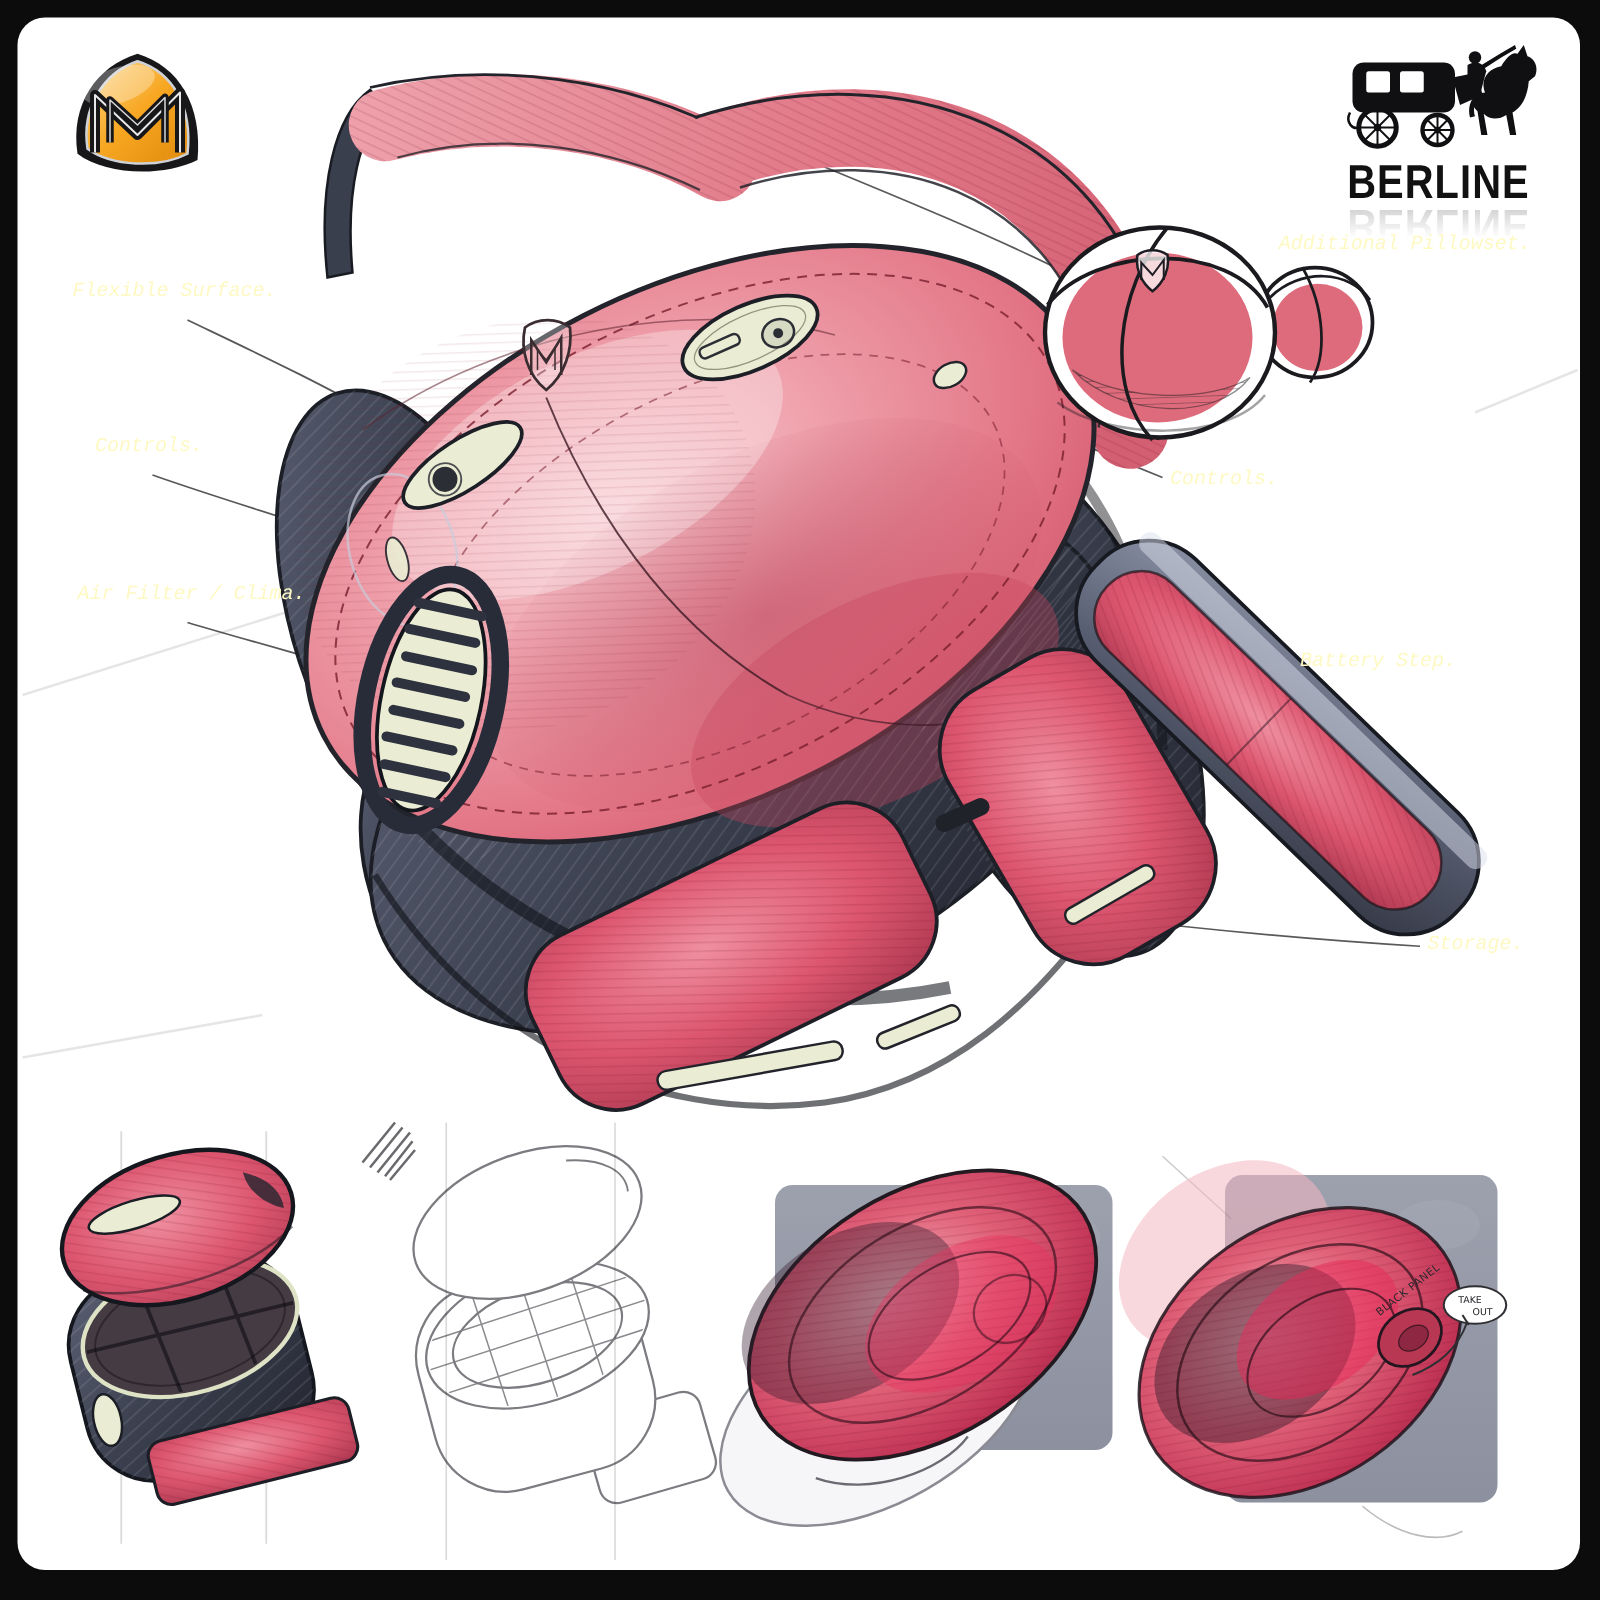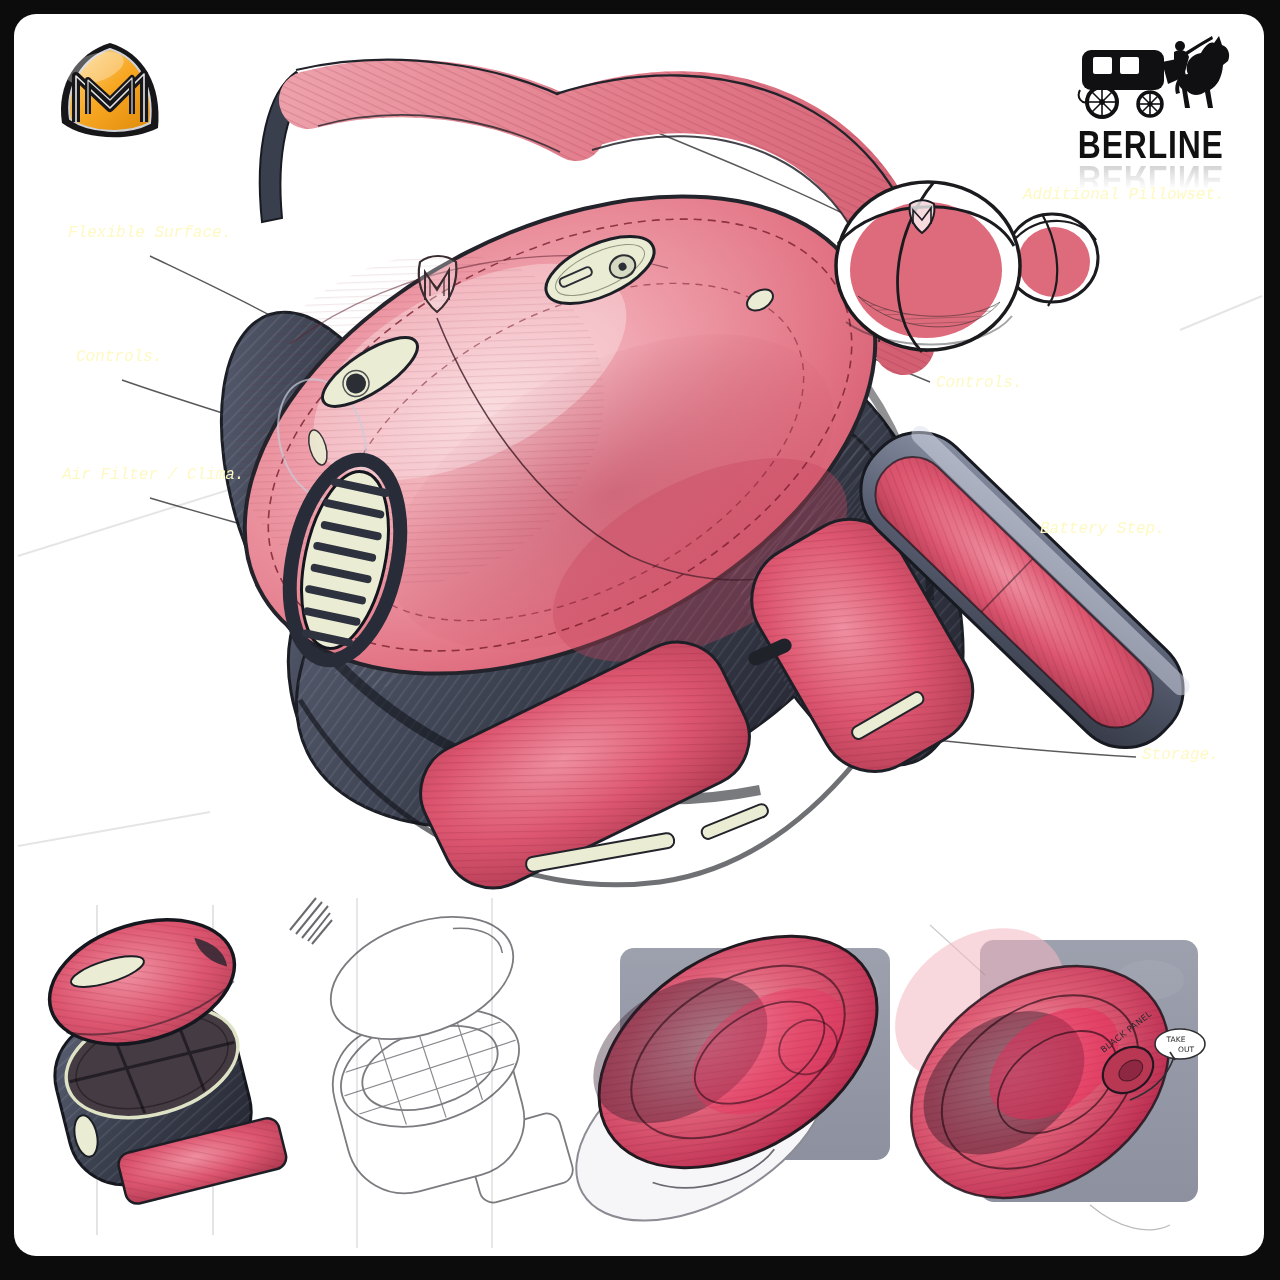--- a/index.html
+++ b/index.html
@@ -400,20 +400,20 @@
         </g>
         <circle cx="26" cy="68" r="2.5" fill="#101013"></circle>
         <circle cx="74" cy="70" r="2.2" fill="#101013"></circle>
         <path d="M4,56 C0,64 6,70 12,68" stroke-width="2"></path>
       </g>
     </svg>
     <span class="berline-title">BERLINE</span>
     <span class="berline-reflection">BERLINE</span>
   </div>
 
-  <div class="lbl" style="left:68px;top:224px;">Flexible Surface.</div>
+  <div class="lbl" style="left:58px;top:224px;">Flexible Surface.</div>
   <div class="lbl" style="left:76px;top:348px;">Controls.</div>
   <div class="lbl" style="left:62px;top:466px;">Air Filter / Clima.</div>
   <div class="lbl" style="left:1023px;top:186px;">Additional Pillowset.</div>
   <div class="lbl" style="left:936px;top:374px;">Controls.</div>
   <div class="lbl" style="left:1040px;top:520px;">Battery Step.</div>
   <div class="lbl" style="left:1142px;top:746px;">Storage.</div>
 </div>
 
 </body></html>

